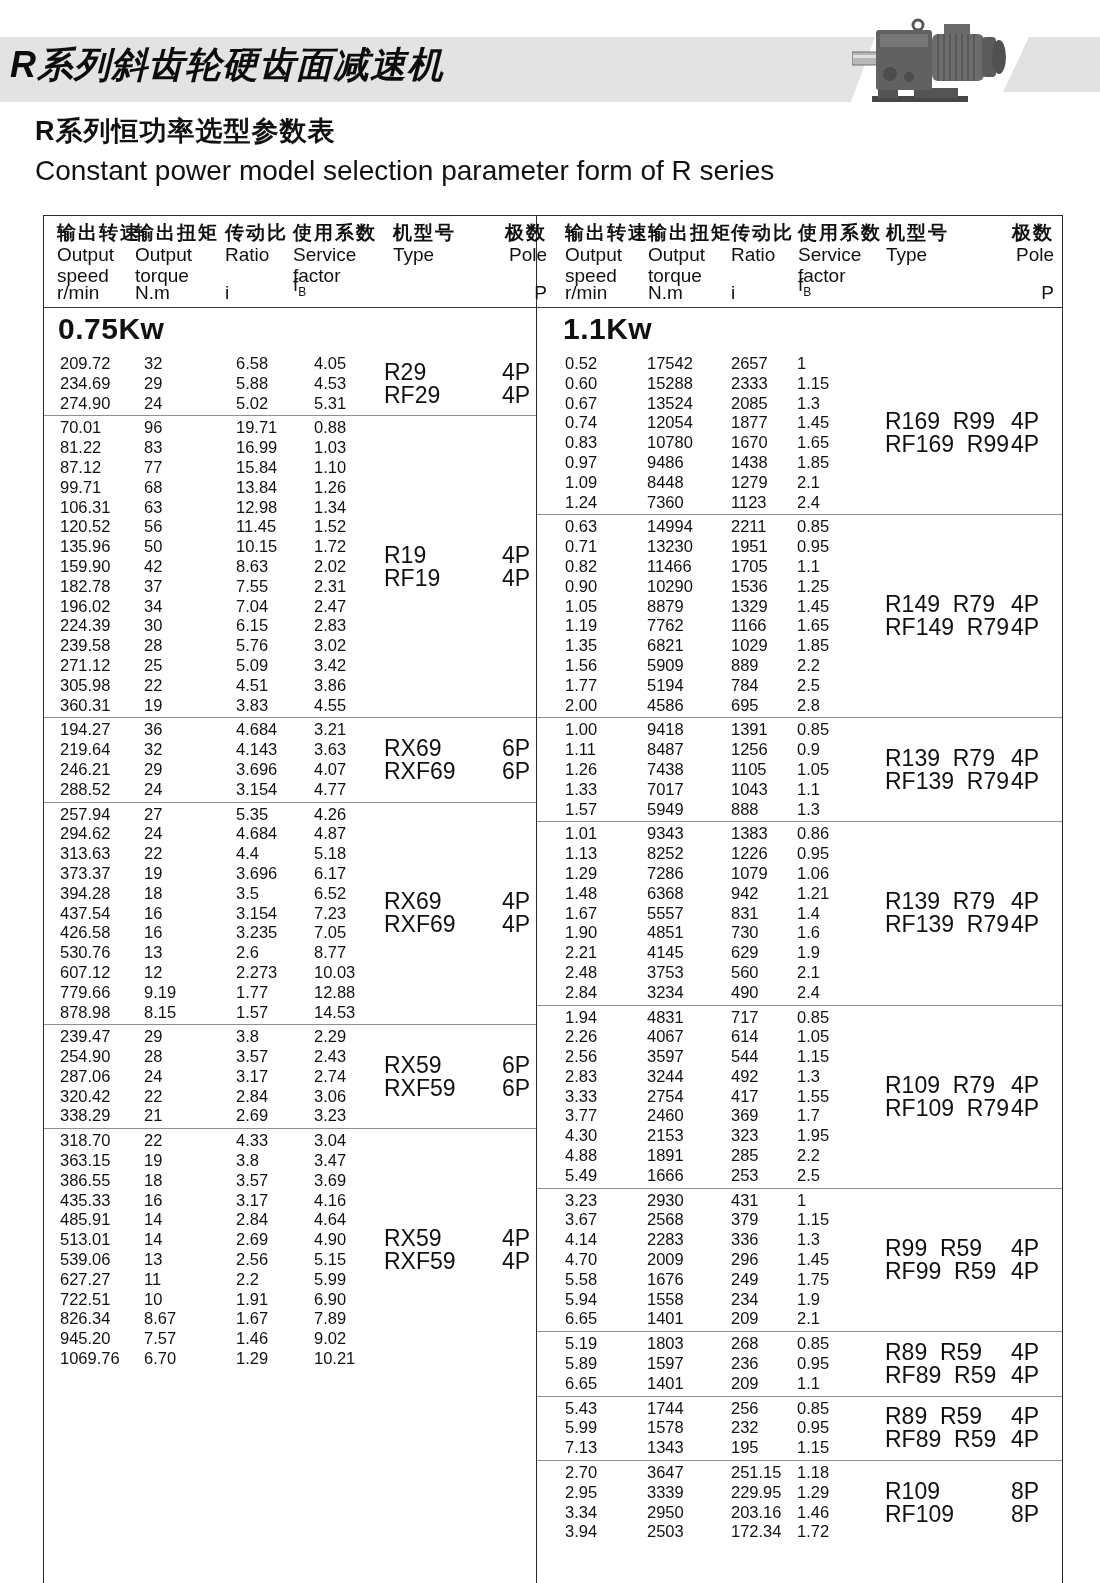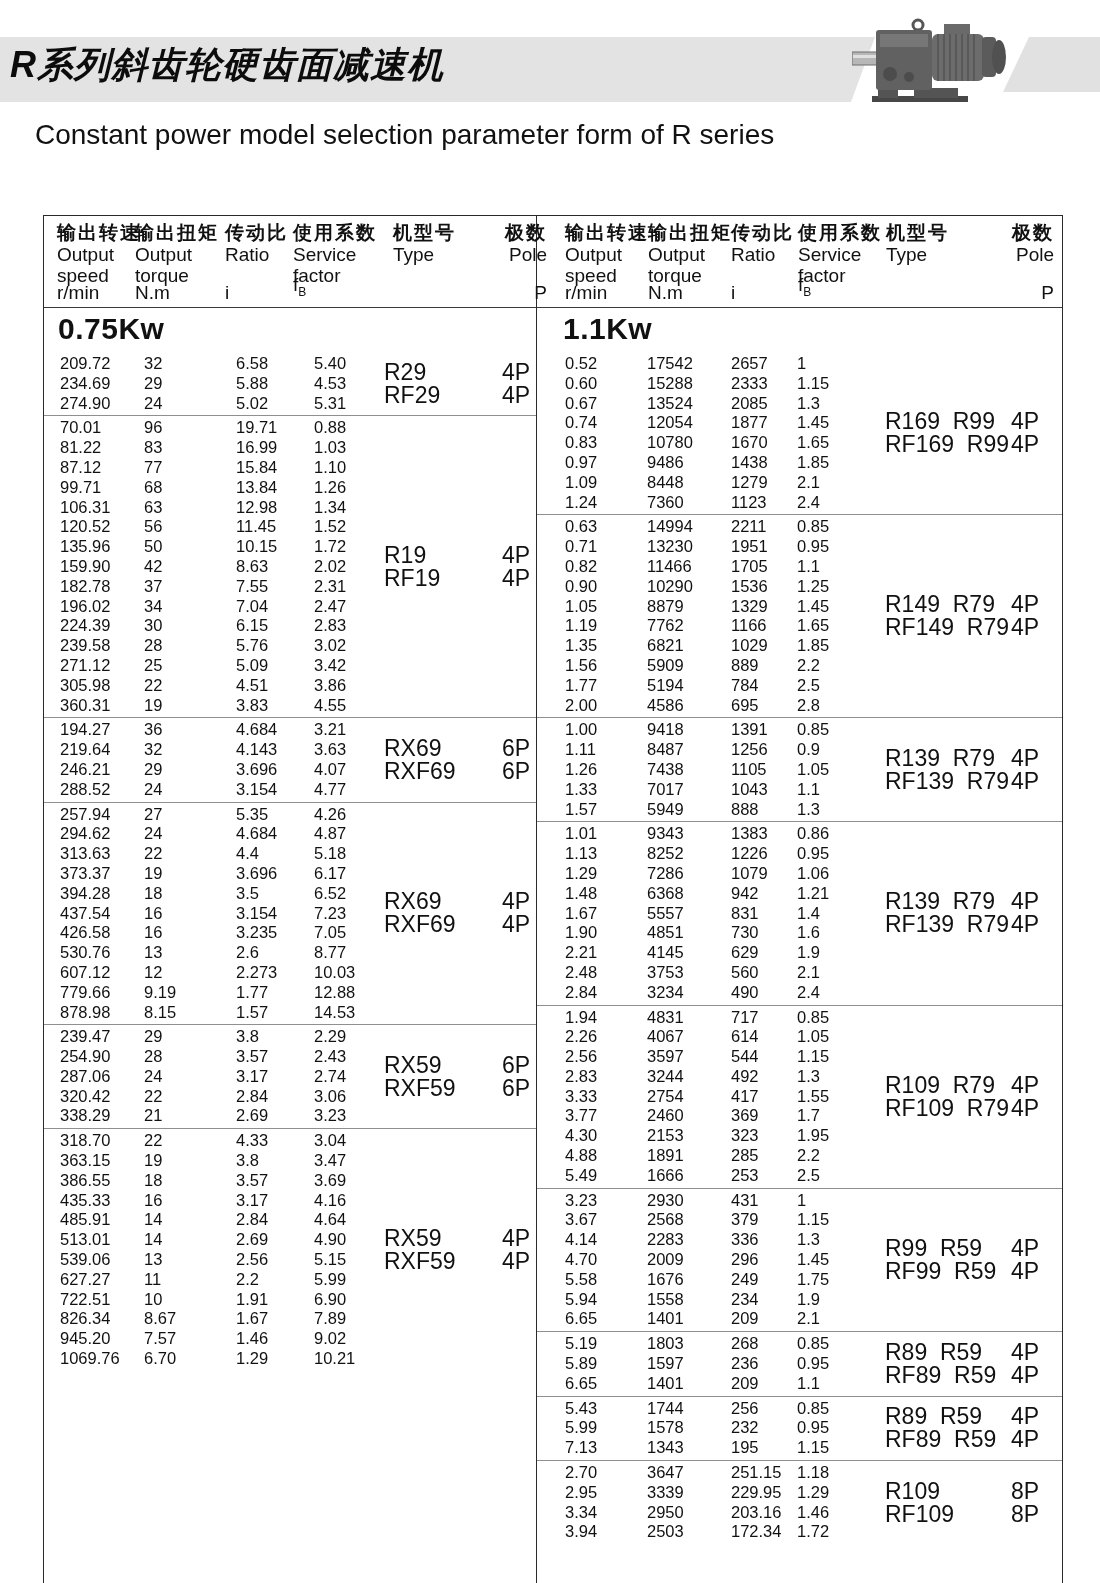--- a/index.html
+++ b/index.html
@@ -73,20 +73,21 @@
   <circle cx="38" cy="64" r="7" fill="#4c4c4c"></circle>
   <circle cx="57" cy="67" r="5" fill="#4c4c4c"></circle>
   <rect x="92" y="14" width="26" height="12" fill="#6a6a6a"></rect>
   <rect x="80" y="24" width="52" height="47" rx="6" fill="#6c6c6c"></rect>
   <path d="M86 24 v47 M92 24 v47 M98 24 v47 M104 24 v47 M110 24 v47 M116 24 v47 M122 24 v47" stroke="#595959" stroke-width="2"></path>
   <rect x="130" y="27" width="14" height="40" rx="4" fill="#5b5b5b"></rect>
   <ellipse cx="147" cy="47" rx="7" ry="17" fill="#515151"></ellipse>
 </svg>
 
 <div class="heading">
+  <div class="heading-zh">R系列恒功率选型参数表</div>
   <div class="heading-en">Constant power model selection parameter form of R series</div>
 </div>
 
 <div class="sel-table">
 
   <div class="half left">
     <div class="thead">
       <div class="th">
         <div class="zh">输出转速</div>
         <div class="en">Output</div>
@@ -121,21 +122,21 @@
       </div>
     </div>
     <div class="power">0.75Kw</div>
     <div class="groups" id="groups-left">
         <div class="group">
           <div class="grows">
             <div class="grow">
               <span class="cell">209.72</span>
               <span class="cell">32</span>
               <span class="cell">6.58</span>
-              <span class="cell">5.40</span>
+              <span class="cell">4.05</span>
             </div>
             <div class="grow">
               <span class="cell">234.69</span>
               <span class="cell">29</span>
               <span class="cell">5.88</span>
               <span class="cell">4.53</span>
             </div>
             <div class="grow">
               <span class="cell">274.90</span>
               <span class="cell">24</span>

